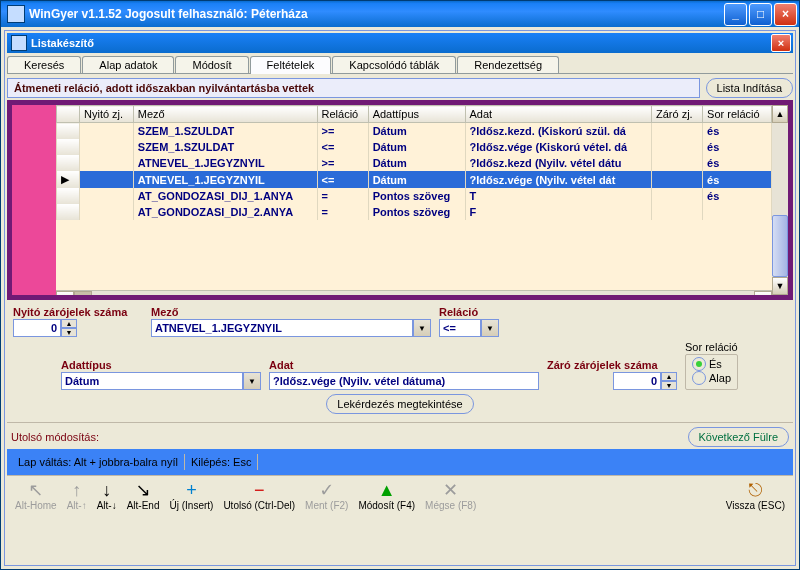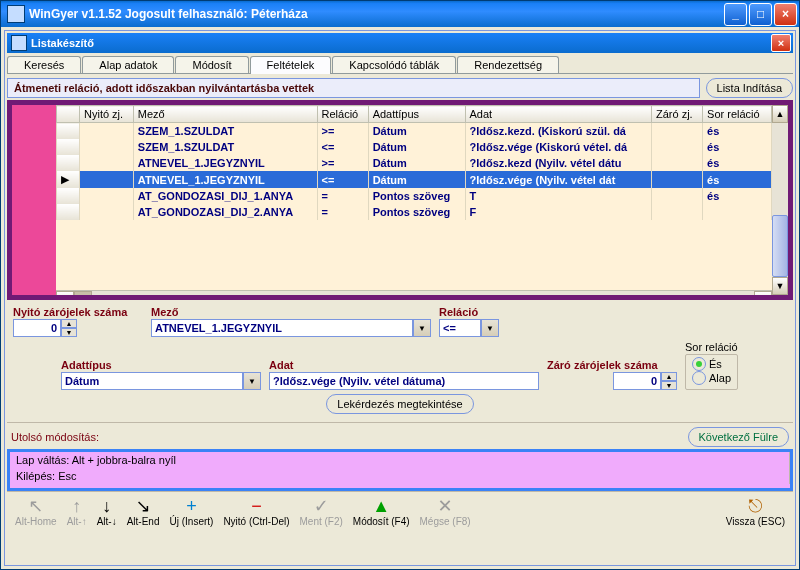--- a/index.html
+++ b/index.html
@@ -45,21 +45,21 @@
 .spinner{width:16px;display:flex;flex-direction:column;}
 .spinner div{flex:1;border:1px solid #7a96df;background:#e7e3d6;font-size:7px;display:flex;align-items:center;justify-content:center;}
 .dropdown-btn{width:16px;border:1px solid #7a96df;background:linear-gradient(#e7e3d6,#d6ceb8);display:flex;align-items:center;justify-content:center;font-size:8px;}
 .radio-group{border:1px solid #bfb8a8;padding:2px 6px 4px 6px;border-radius:2px;}
 .radio-row{display:flex;align-items:center;gap:3px;}
 .radio{width:12px;height:12px;border-radius:50%;border:1px solid #7a96df;display:inline-flex;align-items:center;justify-content:center;}
 .radio.checked::after{content:"";width:6px;height:6px;border-radius:50%;background:#39d039;}
 .hr{border-top:1px solid #bfb8a8;margin:2px 0;}
 .status-row{display:flex;align-items:center;padding:2px 4px;gap:28px;}
 .status-text{color:#7a0010;}
-.hint-bar{display:flex;background:#f0abfc;border:3px solid #3b82f6;font-size:11px;flex-direction:column;}
+.hint-bar{display:flex;background:#3b82f6;border:5px solid #3b82f6;font-size:11px;}
 .hint-bar div{padding:2px 6px;border-right:1px solid #bfb8a8;}
 .toolbar{display:flex;align-items:flex-end;padding:4px 8px;border-top:1px solid #bfb8a8;gap:10px;}
 .tool{display:flex;flex-direction:column;align-items:center;font-size:10px;text-align:center;}
 .tool.disabled{color:#9c9c9c;}
 .tool .ico{font-size:18px;height:20px;display:flex;align-items:center;}
 .tool .tlabel{white-space:nowrap;}
 </style>
 </head>
 <body>
 
@@ -284,21 +284,21 @@
           <div class="tool">
             <div class="ico" style="color: rgb(0, 0, 0);">↘</div>
             <div class="tlabel">Alt-End</div>
           </div>
           <div class="tool">
             <div class="ico" style="color: rgb(0, 128, 208);">+</div>
             <div class="tlabel">Új (Insert)</div>
           </div>
           <div class="tool">
             <div class="ico" style="color: rgb(208, 0, 0);">−</div>
-            <div class="tlabel">Nyitó (Ctrl-Del)</div>
+            <div class="tlabel">Utolsó (Ctrl-Del)</div>
           </div>
           <div class="tool disabled">
             <div class="ico">✓</div>
             <div class="tlabel">Ment (F2)</div>
           </div>
           <div class="tool">
             <div class="ico" style="color: rgb(0, 160, 0);">▲</div>
             <div class="tlabel">Módosít (F4)</div>
           </div>
           <div class="tool disabled">

